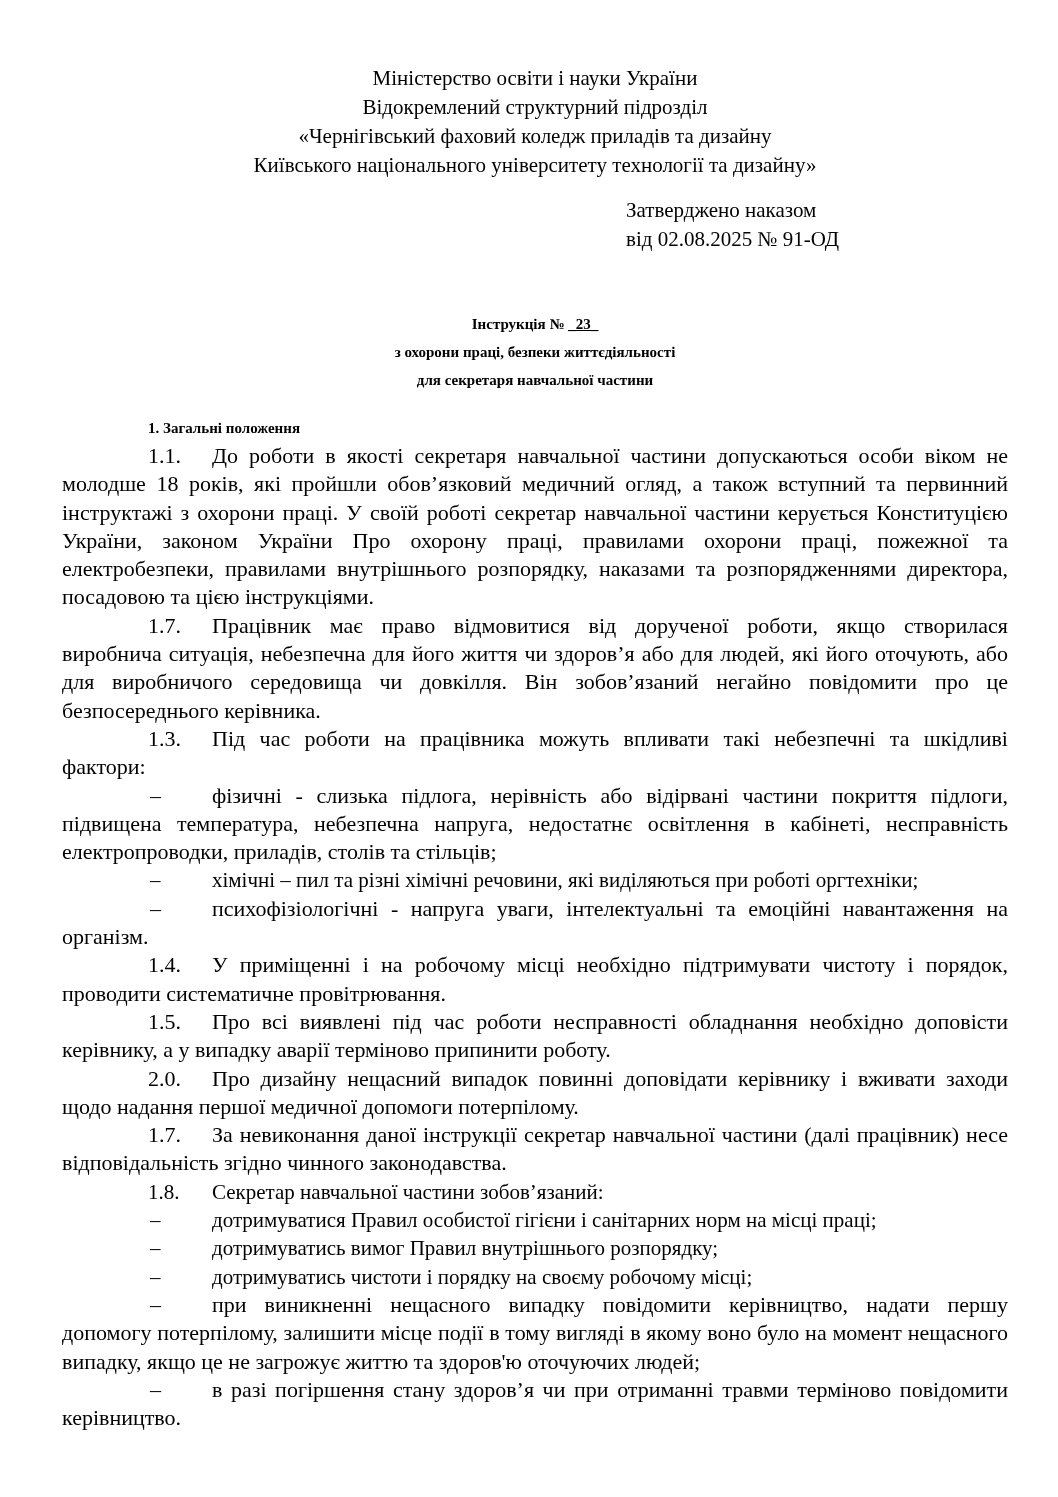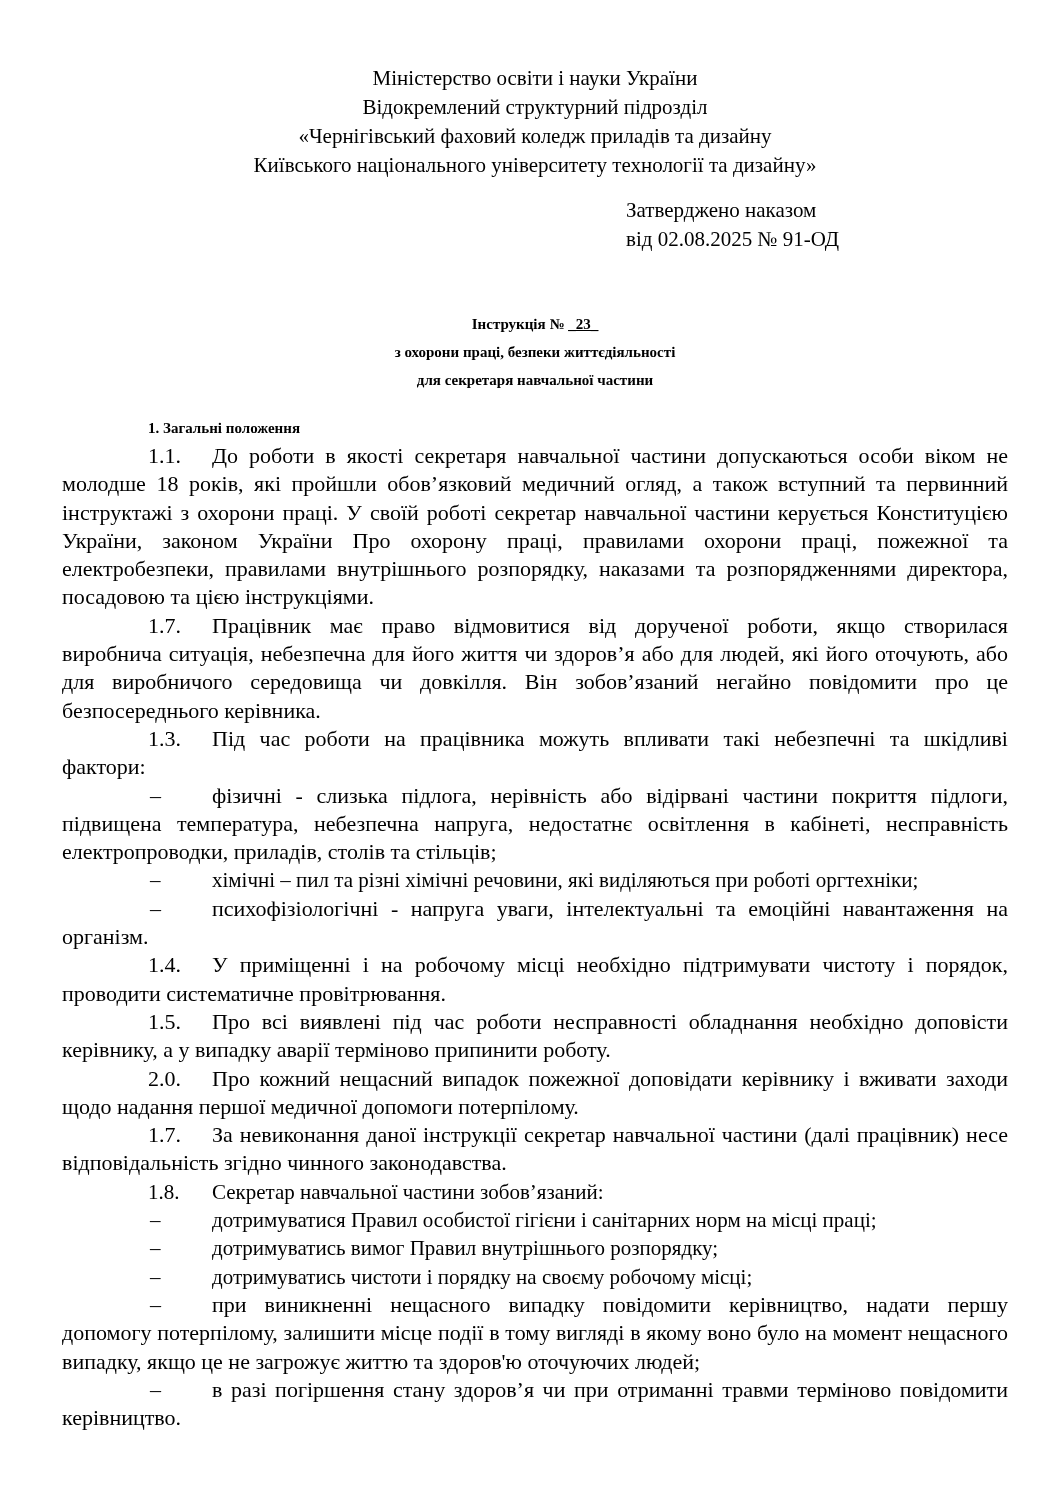--- a/index.html
+++ b/index.html
@@ -46,21 +46,21 @@
   <div class="p"><span class="lead">1.1.</span><span>До роботи в якості секретаря навчальної частини допускаються особи віком не молодше 18 років, які пройшли обов’язковий медичний огляд, а також вступний та первинний інструктажі з охорони праці. У своїй роботі секретар навчальної частини керується Конституцією України, законом України Про охорону праці, правилами охорони праці, пожежної та електробезпеки, правилами внутрішнього розпорядку, наказами та розпорядженнями директора, посадовою та цією інструкціями.</span></div>
   <div class="p"><span class="lead">1.7.</span><span>Працівник має право відмовитися від дорученої роботи, якщо створилася виробнича ситуація, небезпечна для його життя чи здоров’я або для людей, які його оточують, або для виробничого середовища чи довкілля. Він зобов’язаний негайно повідомити про це безпосереднього керівника.</span></div>
   <div class="p"><span class="lead">1.3.</span><span>Під час роботи на працівника можуть впливати такі небезпечні та шкідливі фактори:</span></div>
 
   <div class="p"><span class="dash">–</span><span>фізичні - слизька підлога, нерівність або відірвані частини покриття підлоги, підвищена температура, небезпечна напруга, недостатнє освітлення в кабінеті, несправність електропроводки, приладів, столів та стільців;</span></div>
   <div class="plain"><span class="dash">–</span><span>хімічні – пил та різні хімічні речовини, які виділяються при роботі оргтехніки;</span></div>
   <div class="p"><span class="dash">–</span><span>психофізіологічні - напруга уваги, інтелектуальні та емоційні навантаження на організм.</span></div>
 
   <div class="p"><span class="lead">1.4.</span><span>У приміщенні і на робочому місці необхідно підтримувати чистоту і порядок, проводити систематичне провітрювання.</span></div>
   <div class="p"><span class="lead">1.5.</span><span>Про всі виявлені під час роботи несправності обладнання необхідно доповісти керівнику, а у випадку аварії терміново припинити роботу.</span></div>
-  <div class="p"><span class="lead">2.0.</span><span>Про кожний нещасний випадок пожежної доповідати керівнику і вживати заходи щодо надання першої медичної допомоги потерпілому.</span></div>
+  <div class="p"><span class="lead">2.0.</span><span>Про дизайну нещасний випадок повинні доповідати керівнику і вживати заходи щодо надання першої медичної допомоги потерпілому.</span></div>
   <div class="p"><span class="lead">1.7.</span><span>За невиконання даної інструкції секретар навчальної частини (далі працівник) несе відповідальність згідно чинного законодавства.</span></div>
   <div class="plain"><span class="lead">1.8.</span><span>Секретар навчальної частини зобов’язаний:</span></div>
 
   <div class="plain"><span class="dash">–</span><span>дотримуватися Правил особистої гігієни і санітарних норм на місці праці;</span></div>
   <div class="plain"><span class="dash">–</span><span>дотримуватись вимог Правил внутрішнього розпорядку;</span></div>
   <div class="plain"><span class="dash">–</span><span>дотримуватись чистоти і порядку на своєму робочому місці;</span></div>
   <div class="p"><span class="dash">–</span><span>при виникненні нещасного випадку повідомити керівництво, надати першу допомогу потерпілому, залишити місце події в тому вигляді в якому воно було на момент нещасного випадку, якщо це не загрожує життю та здоров'ю оточуючих людей;</span></div>
   <div class="p"><span class="dash">–</span><span>в  разі погіршення стану здоров’я чи при отриманні травми терміново повідомити керівництво.</span></div>
 
 </div>

